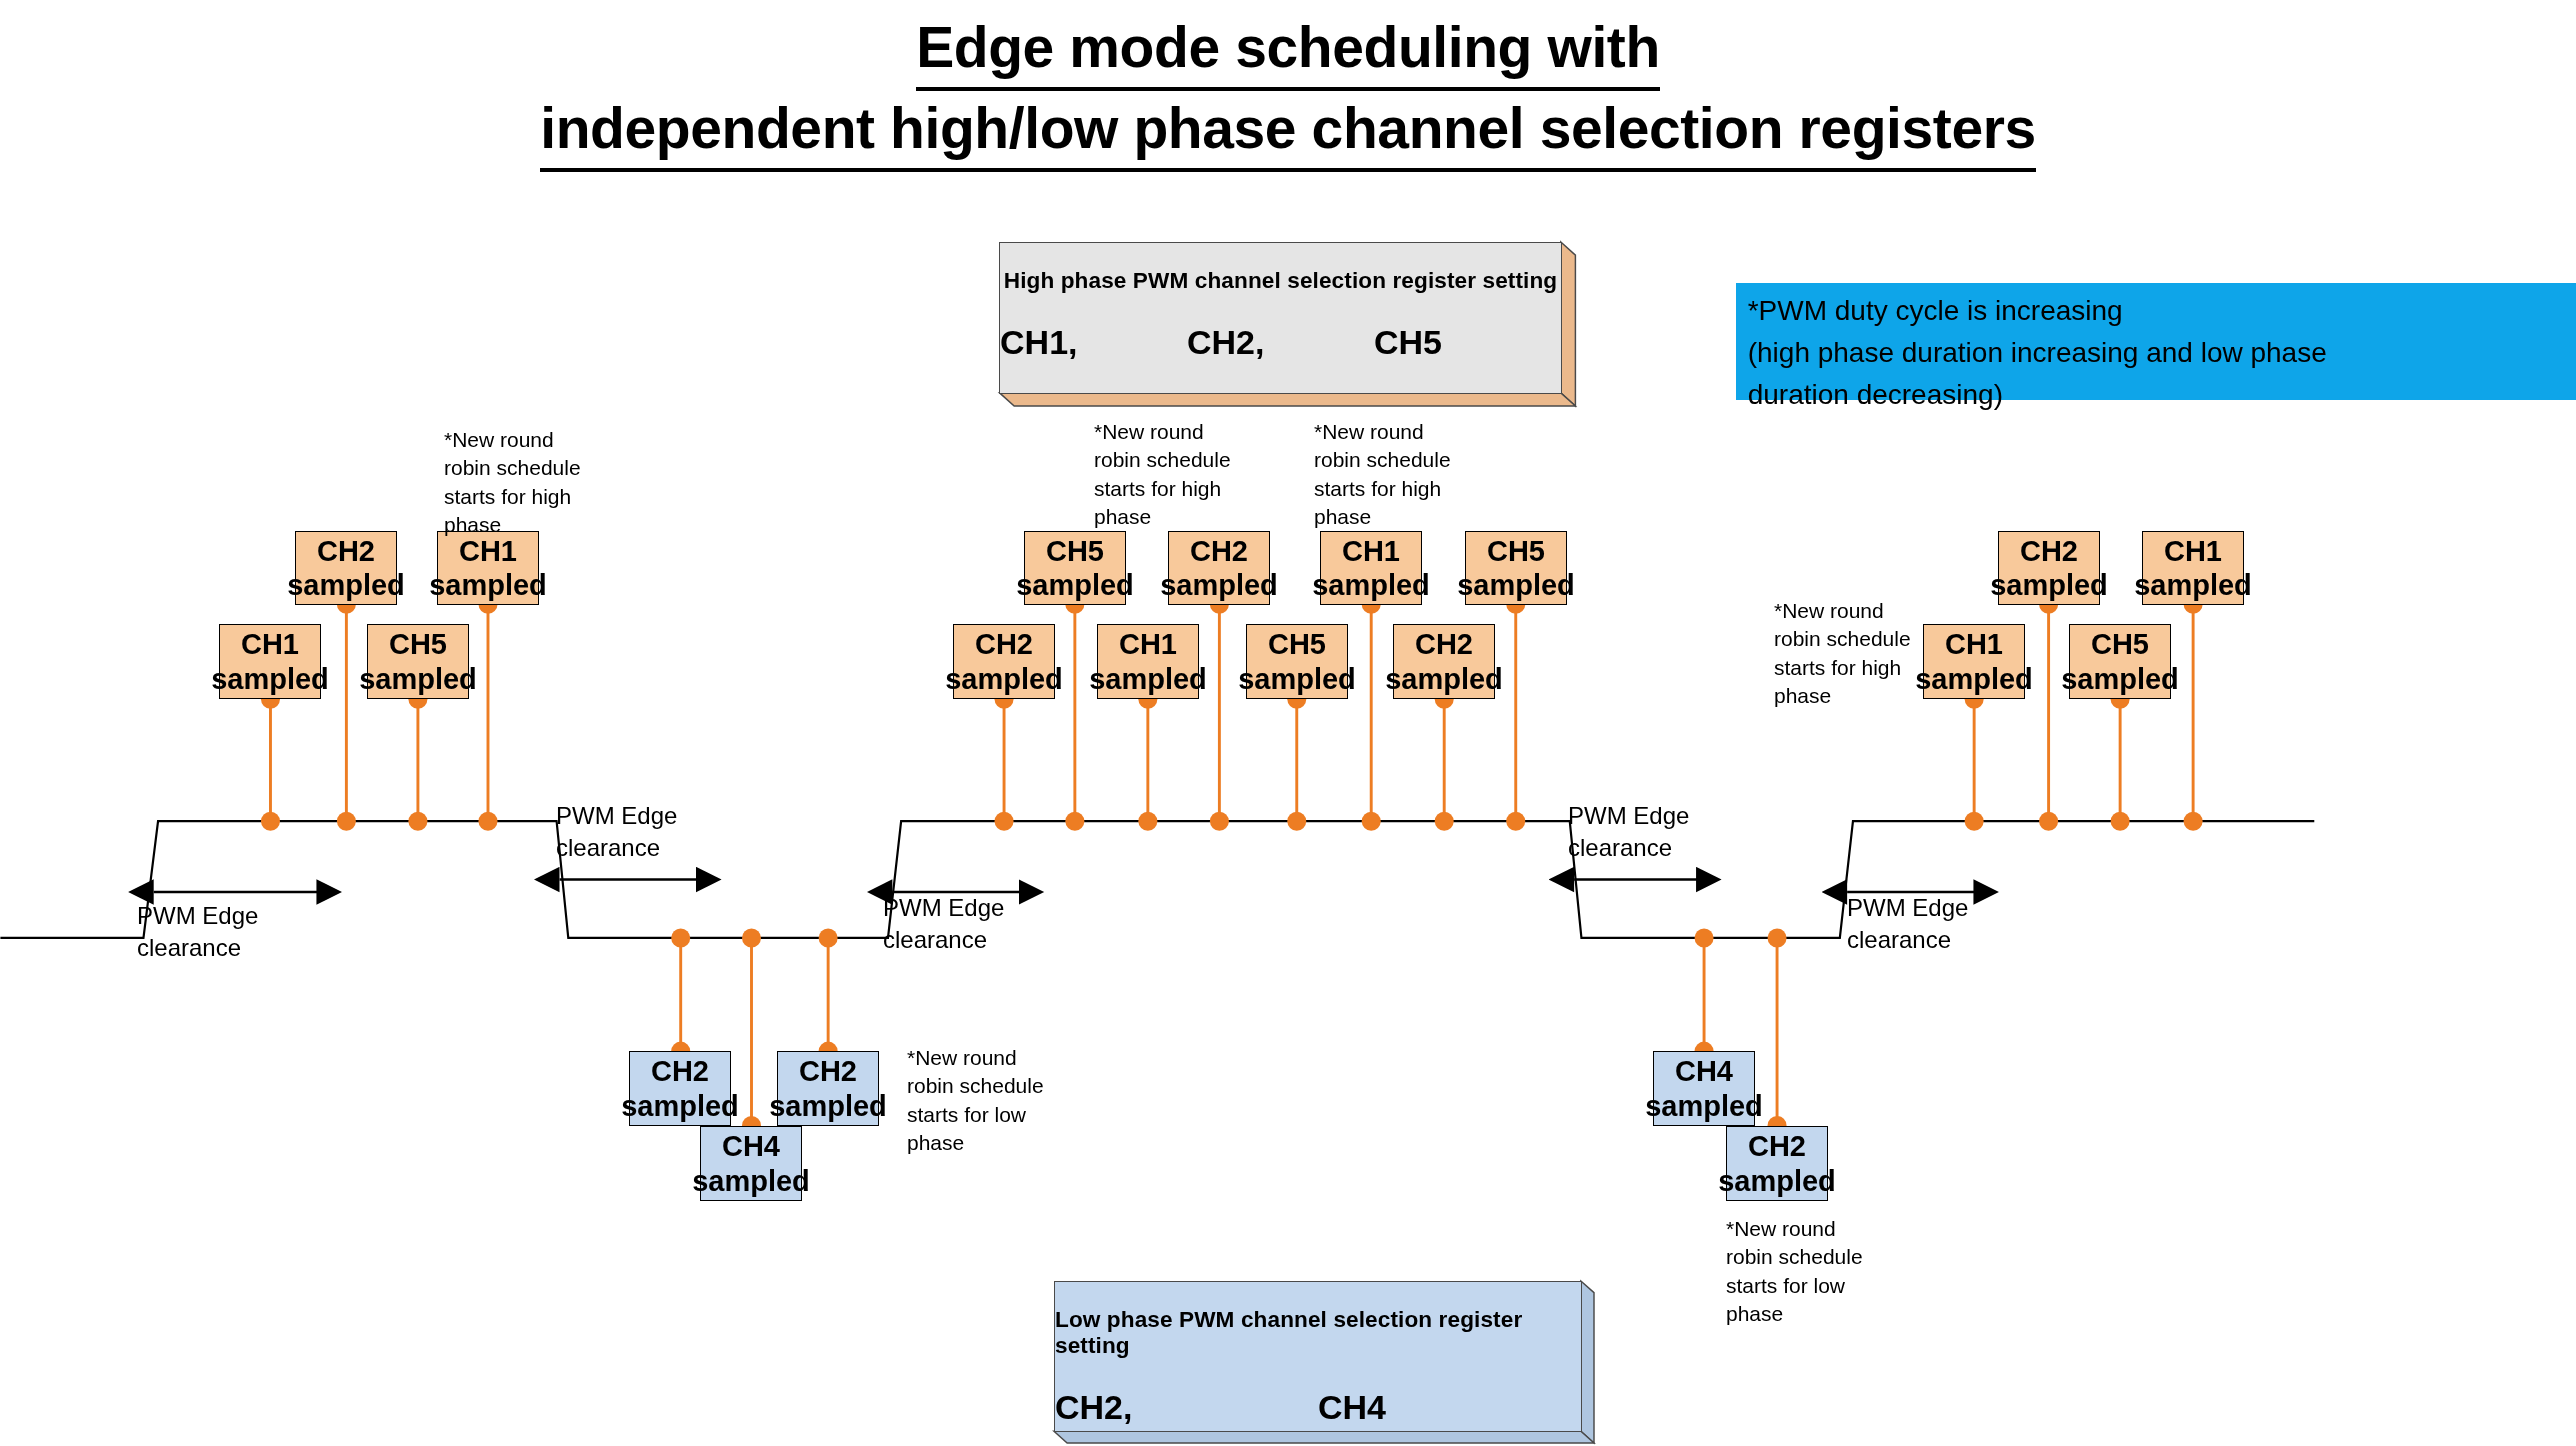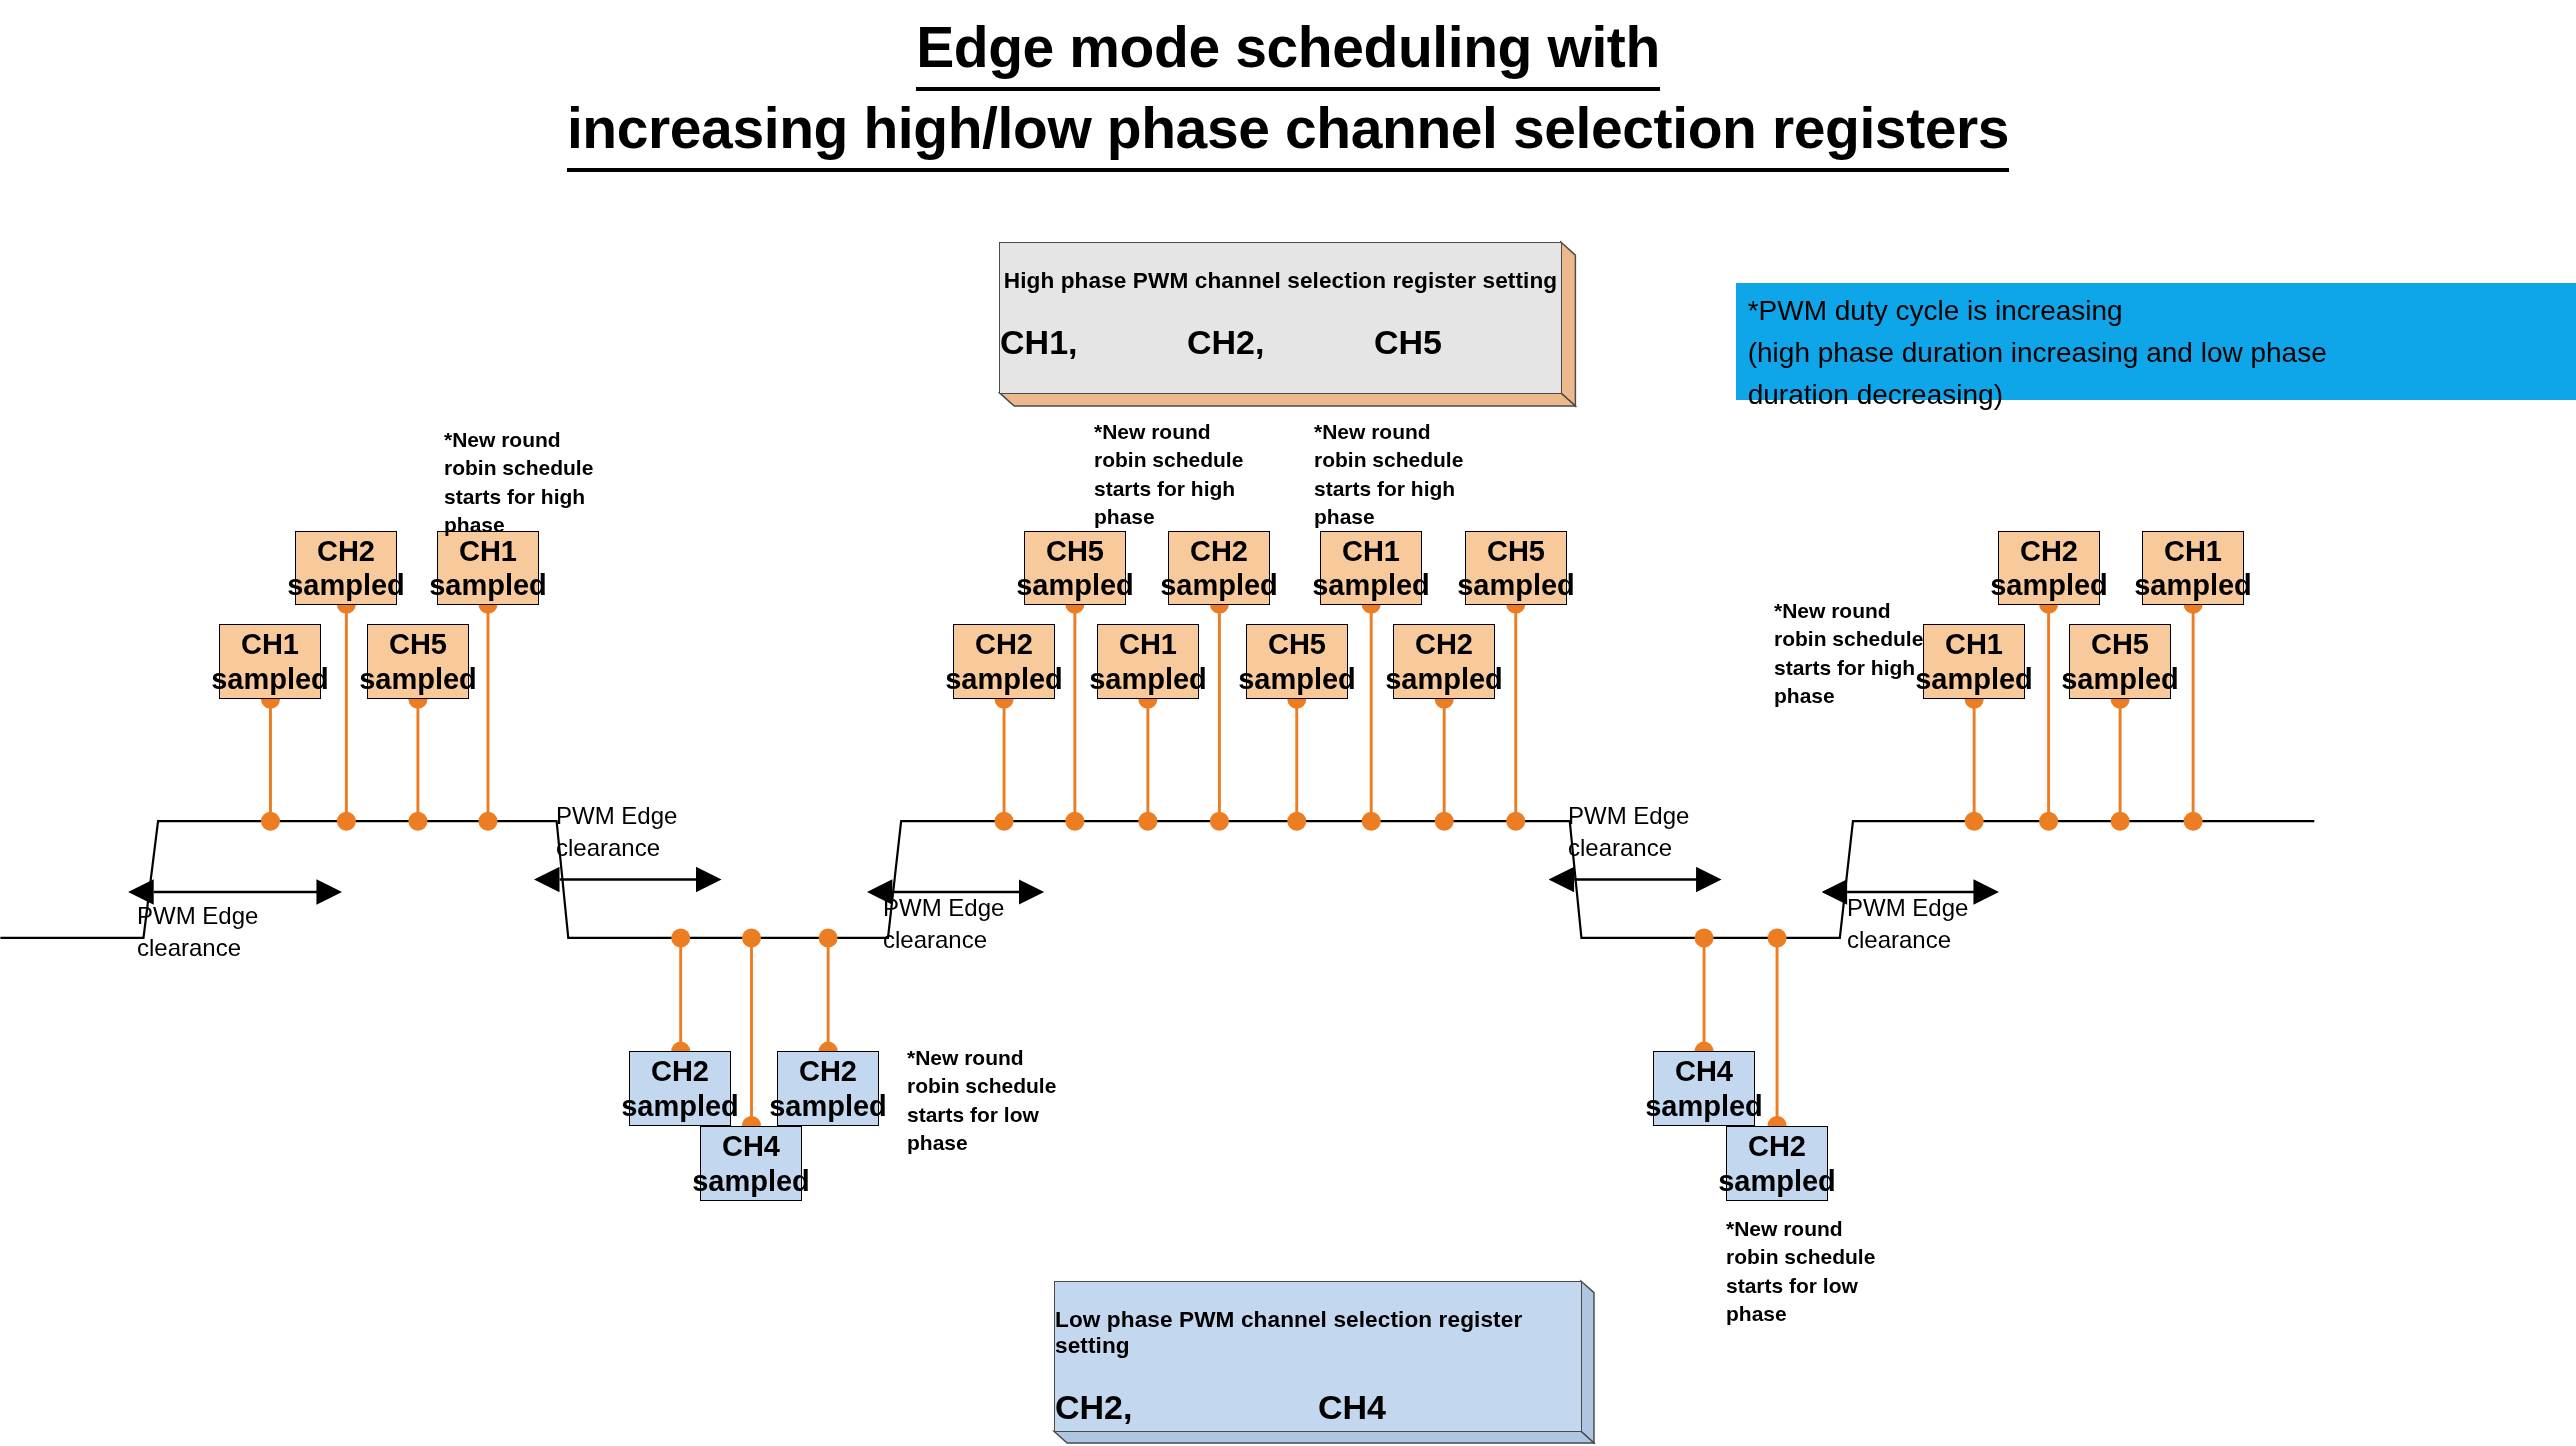--- a/index.html
+++ b/index.html
@@ -85,21 +85,21 @@
     font-size:28px;
     line-height:1.5;
     padding:7.3px 11.7px 10.2px 11.7px;
     box-sizing:border-box;
   }
   .greennote div{white-space:nowrap;}
 
   
   .note{
     position:absolute;
-    font-weight:bold;
+    font-weight:normal;
     font-size:21px;
     line-height:1.35;
   }
   .note div{white-space:nowrap;}
 
   
   .edgelabel{
     position:absolute;
     font-size:24px;
     line-height:1.33;
@@ -109,21 +109,21 @@
 
   svg.layer{position:absolute;left:0;top:0;width:2576px;height:1446px;overflow:visible;}
 </style>
 </head>
 <body>
 
 <div id="stage">
 
   <div class="title">
     <span class="line"><span class="u">Edge mode scheduling with</span></span>
-    <span class="line"><span class="u">increasing high/low phase channel selection registers</span></span>
+    <span class="line"><span class="u">independent high/low phase channel selection registers</span></span>
   </div>
 
   <svg class="layer" viewBox="0 0 3528 1981">
     <defs>
       <marker id="arrL" markerWidth="12" markerHeight="12" refX="10" refY="5" orient="auto" markerUnits="strokeWidth">
         <path d="M10,0 L0,5 L10,10 z" fill="#000"></path>
       </marker>
       <marker id="arrR" markerWidth="12" markerHeight="12" refX="2" refY="5" orient="auto" markerUnits="strokeWidth">
         <path d="M0,0 L10,5 L0,10 z" fill="#000"></path>
       </marker>

